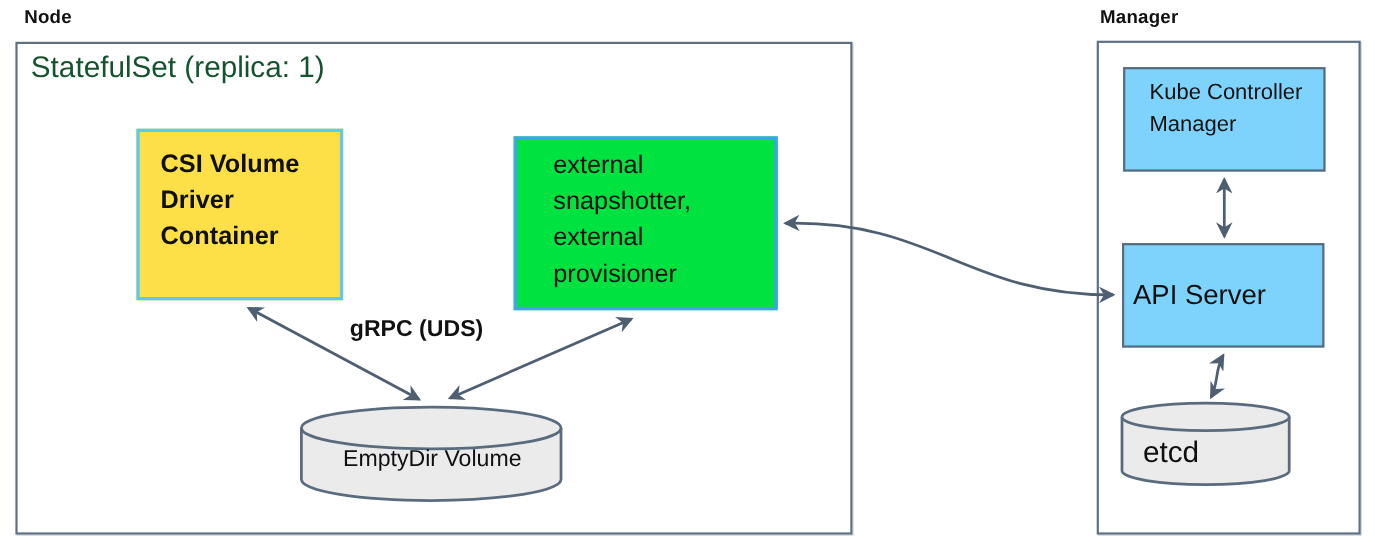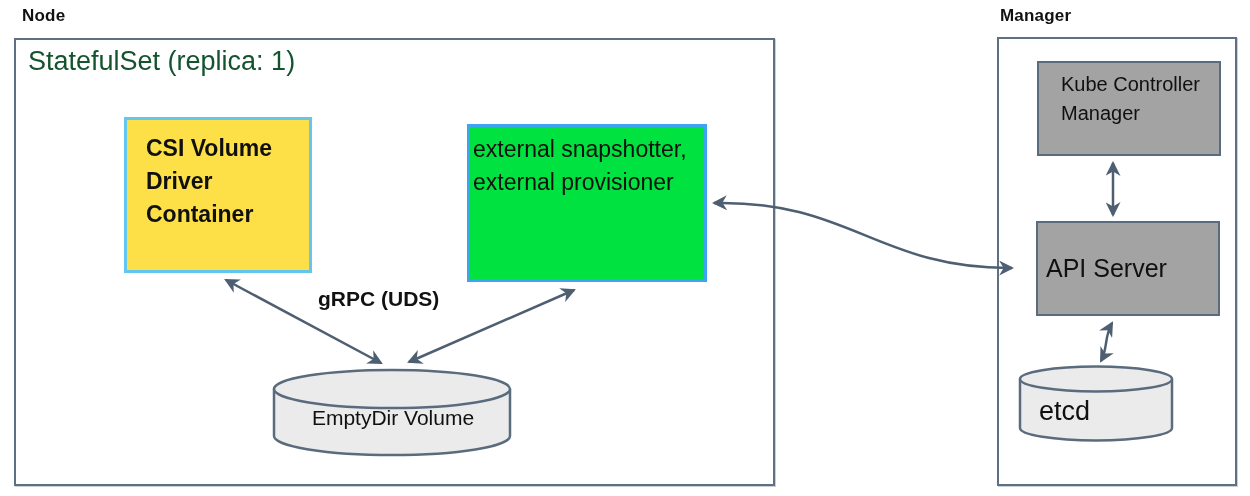--- a/index.html
+++ b/index.html
@@ -48,29 +48,28 @@
     padding: 12px 10px 0 19px;
   }
   .sidecar-box {
     left: 467px; top: 124px;
     width: 240px; height: 158px;
     background: #00e23f;
     border: 3px solid #3fa3f2;
     font-size: 23px;
     font-weight: 400;
     line-height: 33px;
-    padding: 6px 10px 0 3px;
+    padding: 6px 10px 0 33px;
   }
   .grey-box {
     position: absolute;
-    background: #a3a3a3;
+    background: #7dd3fc;
     border: 2px solid #5a6b7d;
     box-sizing: border-box;
     color: #101010;
-    margin-left: 16px;
   }
   .kcm-box {
     left: 1021px; top: 61px;
     width: 184px; height: 95px;
     font-size: 20px;
     line-height: 29px;
     padding: 7px 8px 0 22px;
   }
   .api-box {
     left: 1020px; top: 221px;

